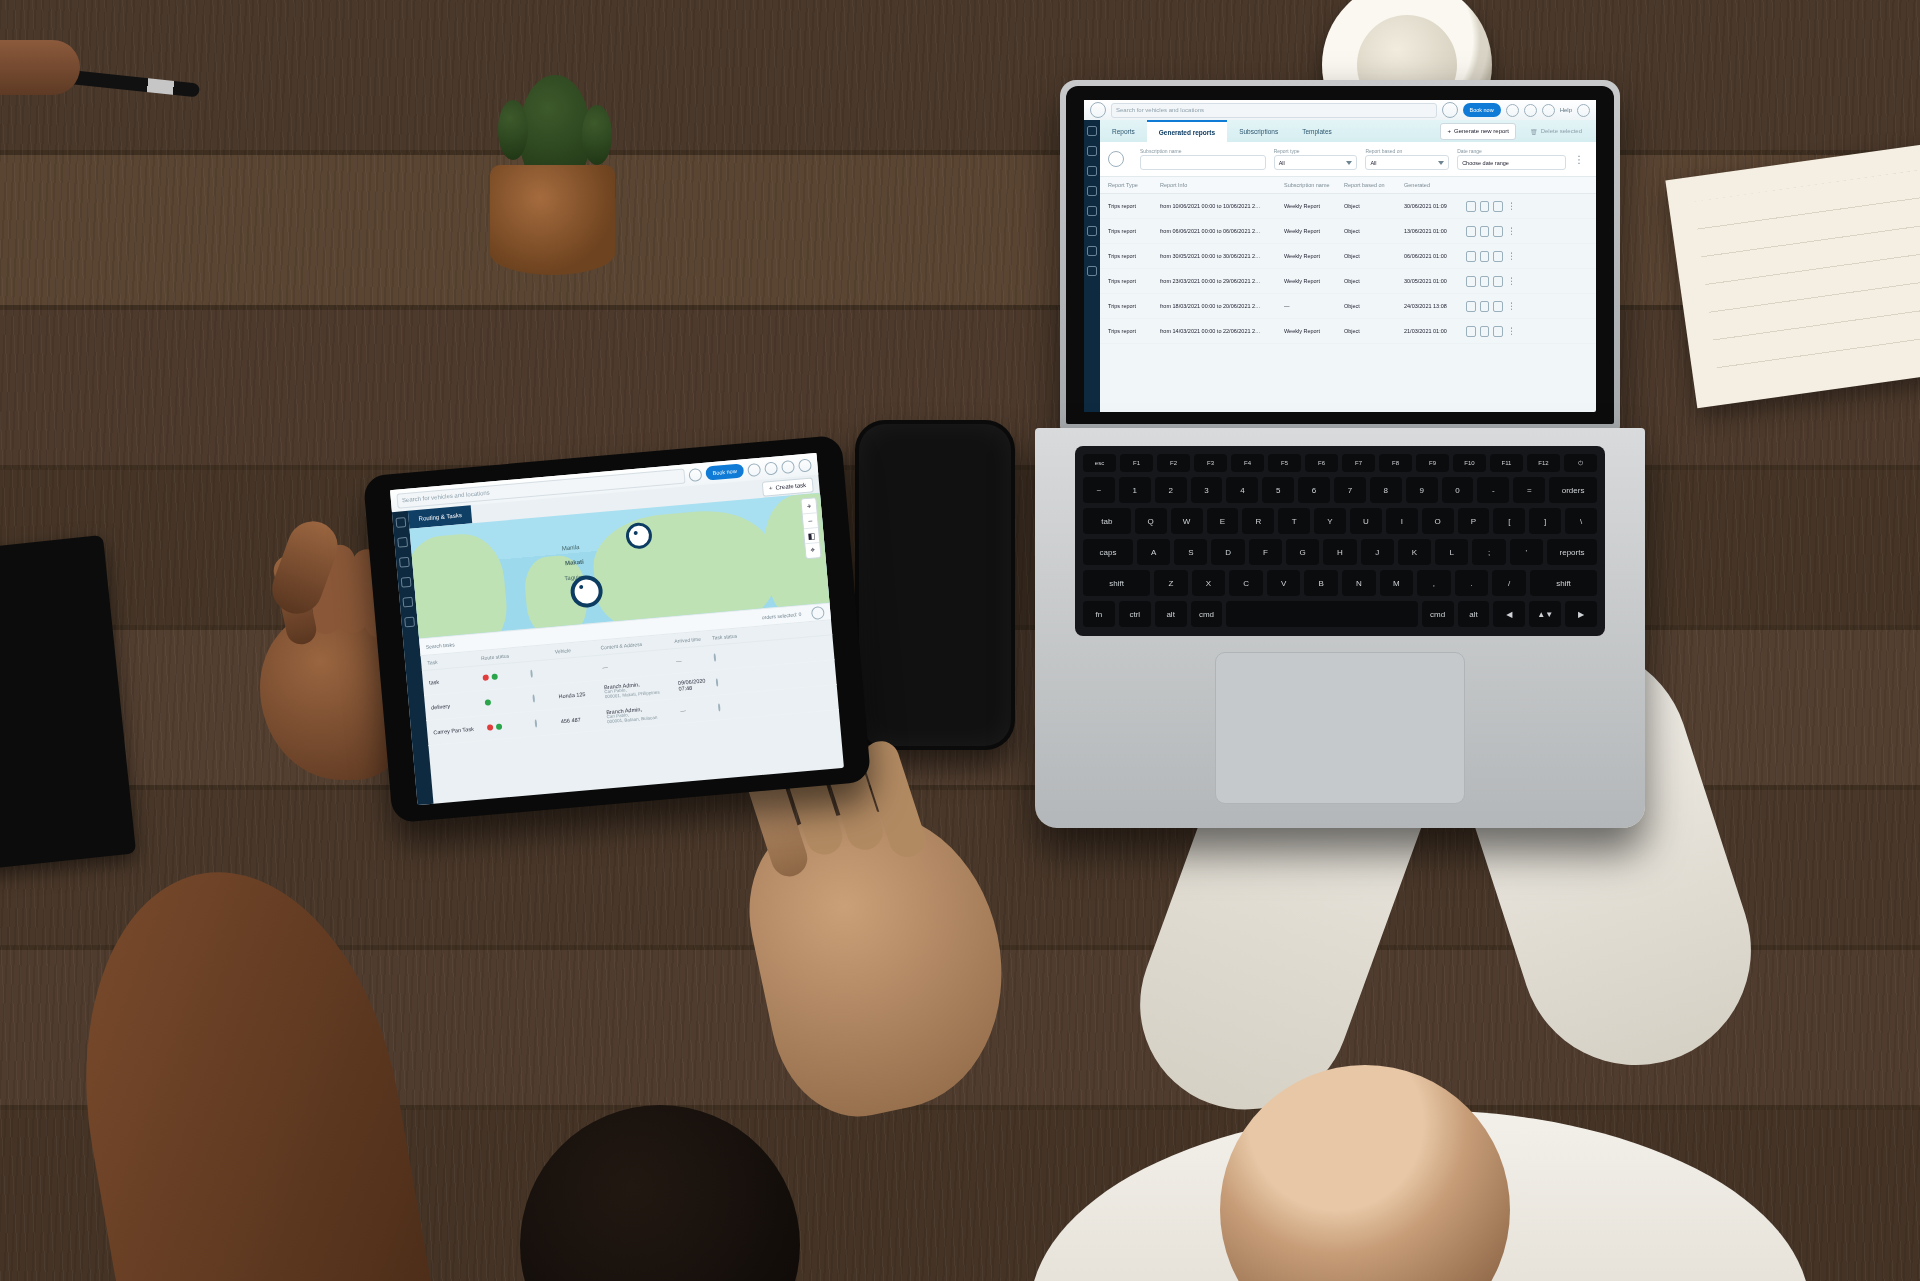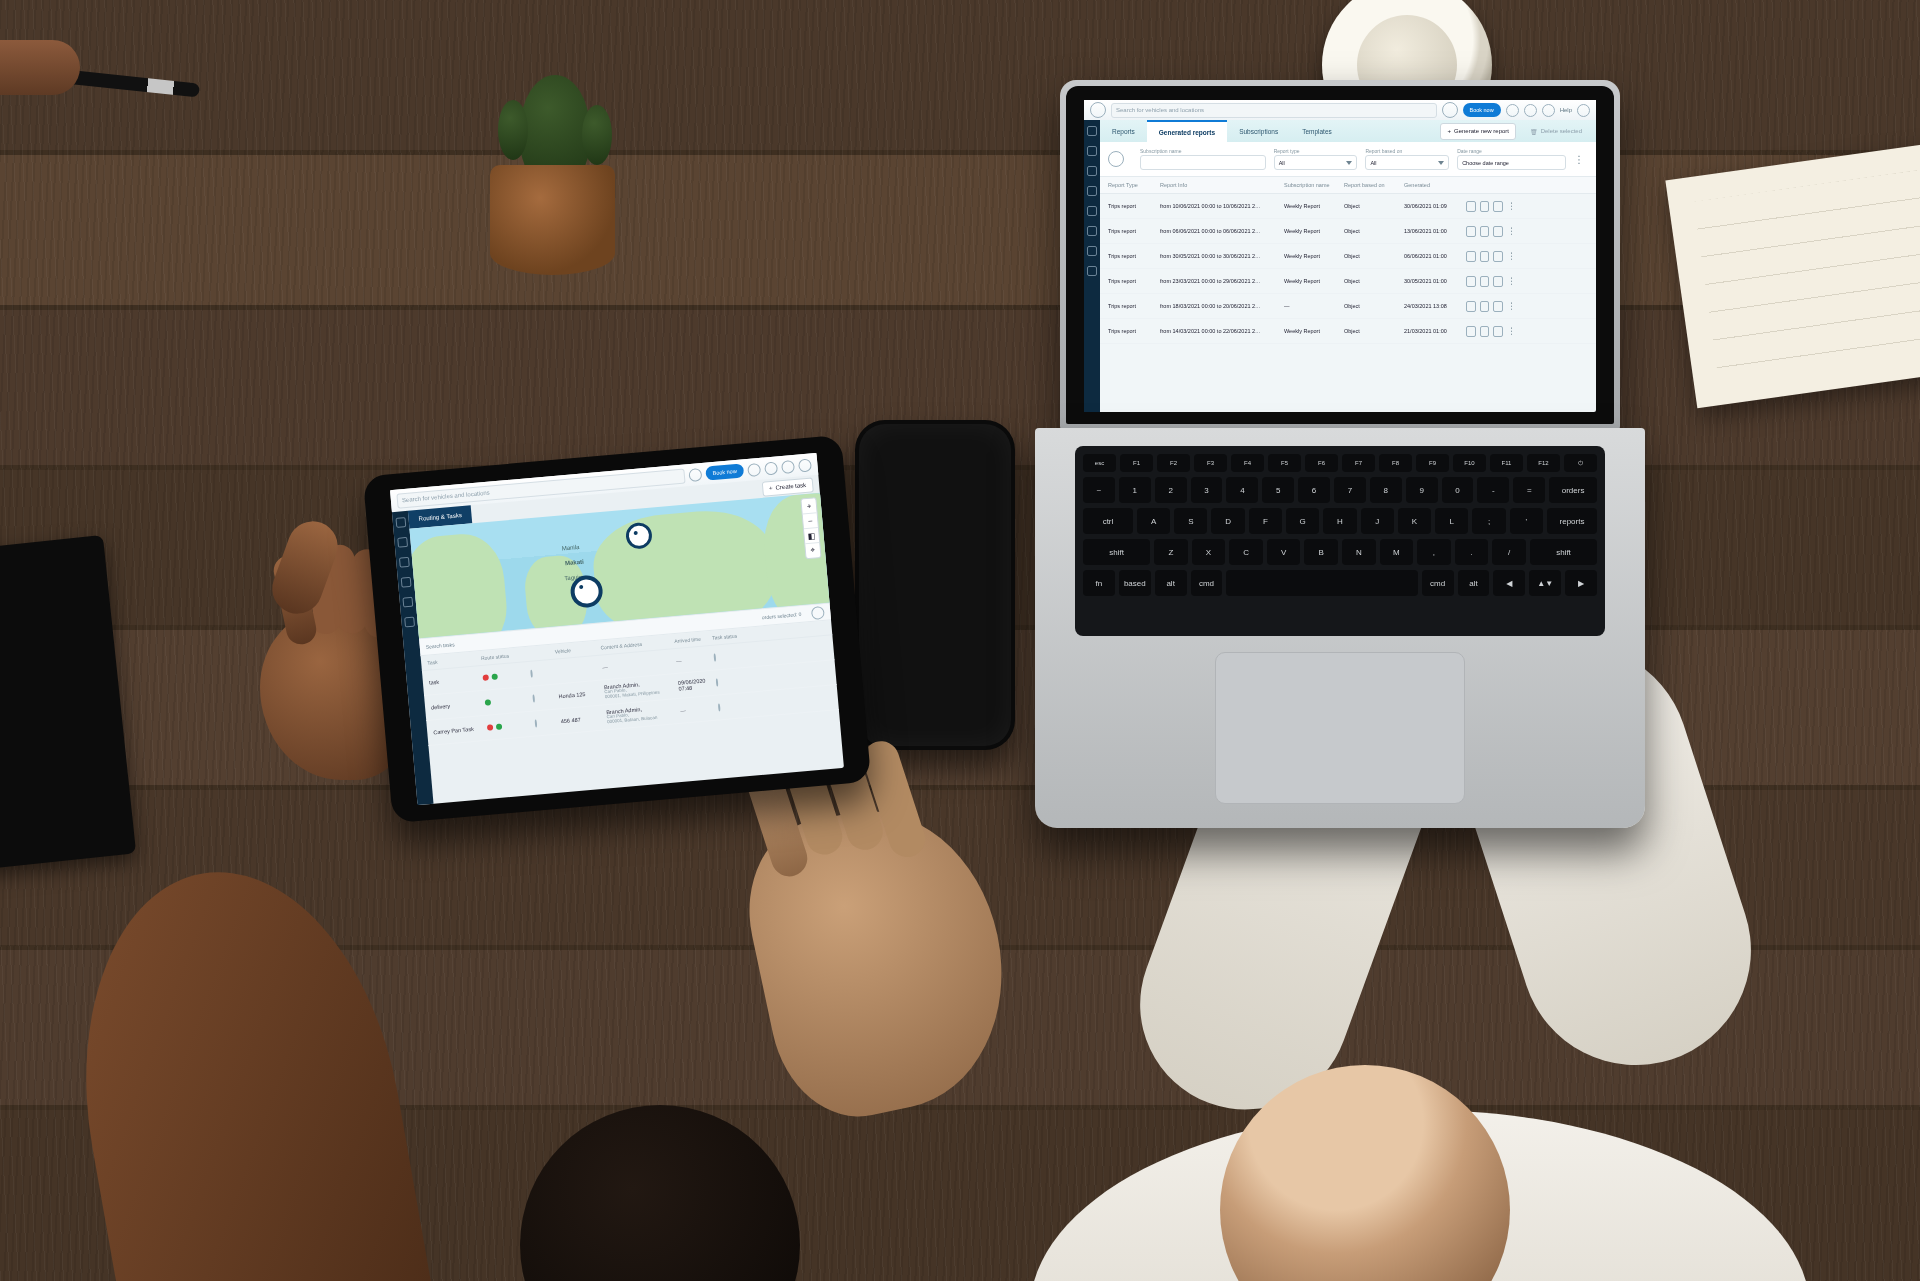--- a/index.html
+++ b/index.html
@@ -407,22 +407,38 @@
             <div class="key">5</div>
             <div class="key">6</div>
             <div class="key">7</div>
             <div class="key">8</div>
             <div class="key">9</div>
             <div class="key">0</div>
             <div class="key">-</div>
             <div class="key">=</div>
             <div class="key w15">orders</div>
           </div>
+        <div class="krow" id="kr2">
+            <div class="key w15">tab</div>
+            <div class="key">Q</div>
+            <div class="key">W</div>
+            <div class="key">E</div>
+            <div class="key">R</div>
+            <div class="key">T</div>
+            <div class="key">Y</div>
+            <div class="key">U</div>
+            <div class="key">I</div>
+            <div class="key">O</div>
+            <div class="key">P</div>
+            <div class="key">[</div>
+            <div class="key">]</div>
+            <div class="key">\</div>
+          </div>
         <div class="krow" id="kr3">
-            <div class="key w15">ctrl</div>
+            <div class="key w15">caps</div>
             <div class="key">A</div>
             <div class="key">S</div>
             <div class="key">D</div>
             <div class="key">F</div>
             <div class="key">G</div>
             <div class="key">H</div>
             <div class="key">J</div>
             <div class="key">K</div>
             <div class="key">L</div>
             <div class="key">;</div>
@@ -438,21 +454,21 @@
             <div class="key">B</div>
             <div class="key">N</div>
             <div class="key">M</div>
             <div class="key">,</div>
             <div class="key">.</div>
             <div class="key">/</div>
             <div class="key w15 w2">shift</div>
           </div>
         <div class="krow" id="kr5">
             <div class="key">fn</div>
-            <div class="key">based</div>
+            <div class="key">ctrl</div>
             <div class="key">alt</div>
             <div class="key">cmd</div>
             <div class="key w6"></div>
             <div class="key">cmd</div>
             <div class="key">alt</div>
             <div class="key">◀</div>
             <div class="key">▲▼</div>
             <div class="key">▶</div>
           </div>
       </div>

